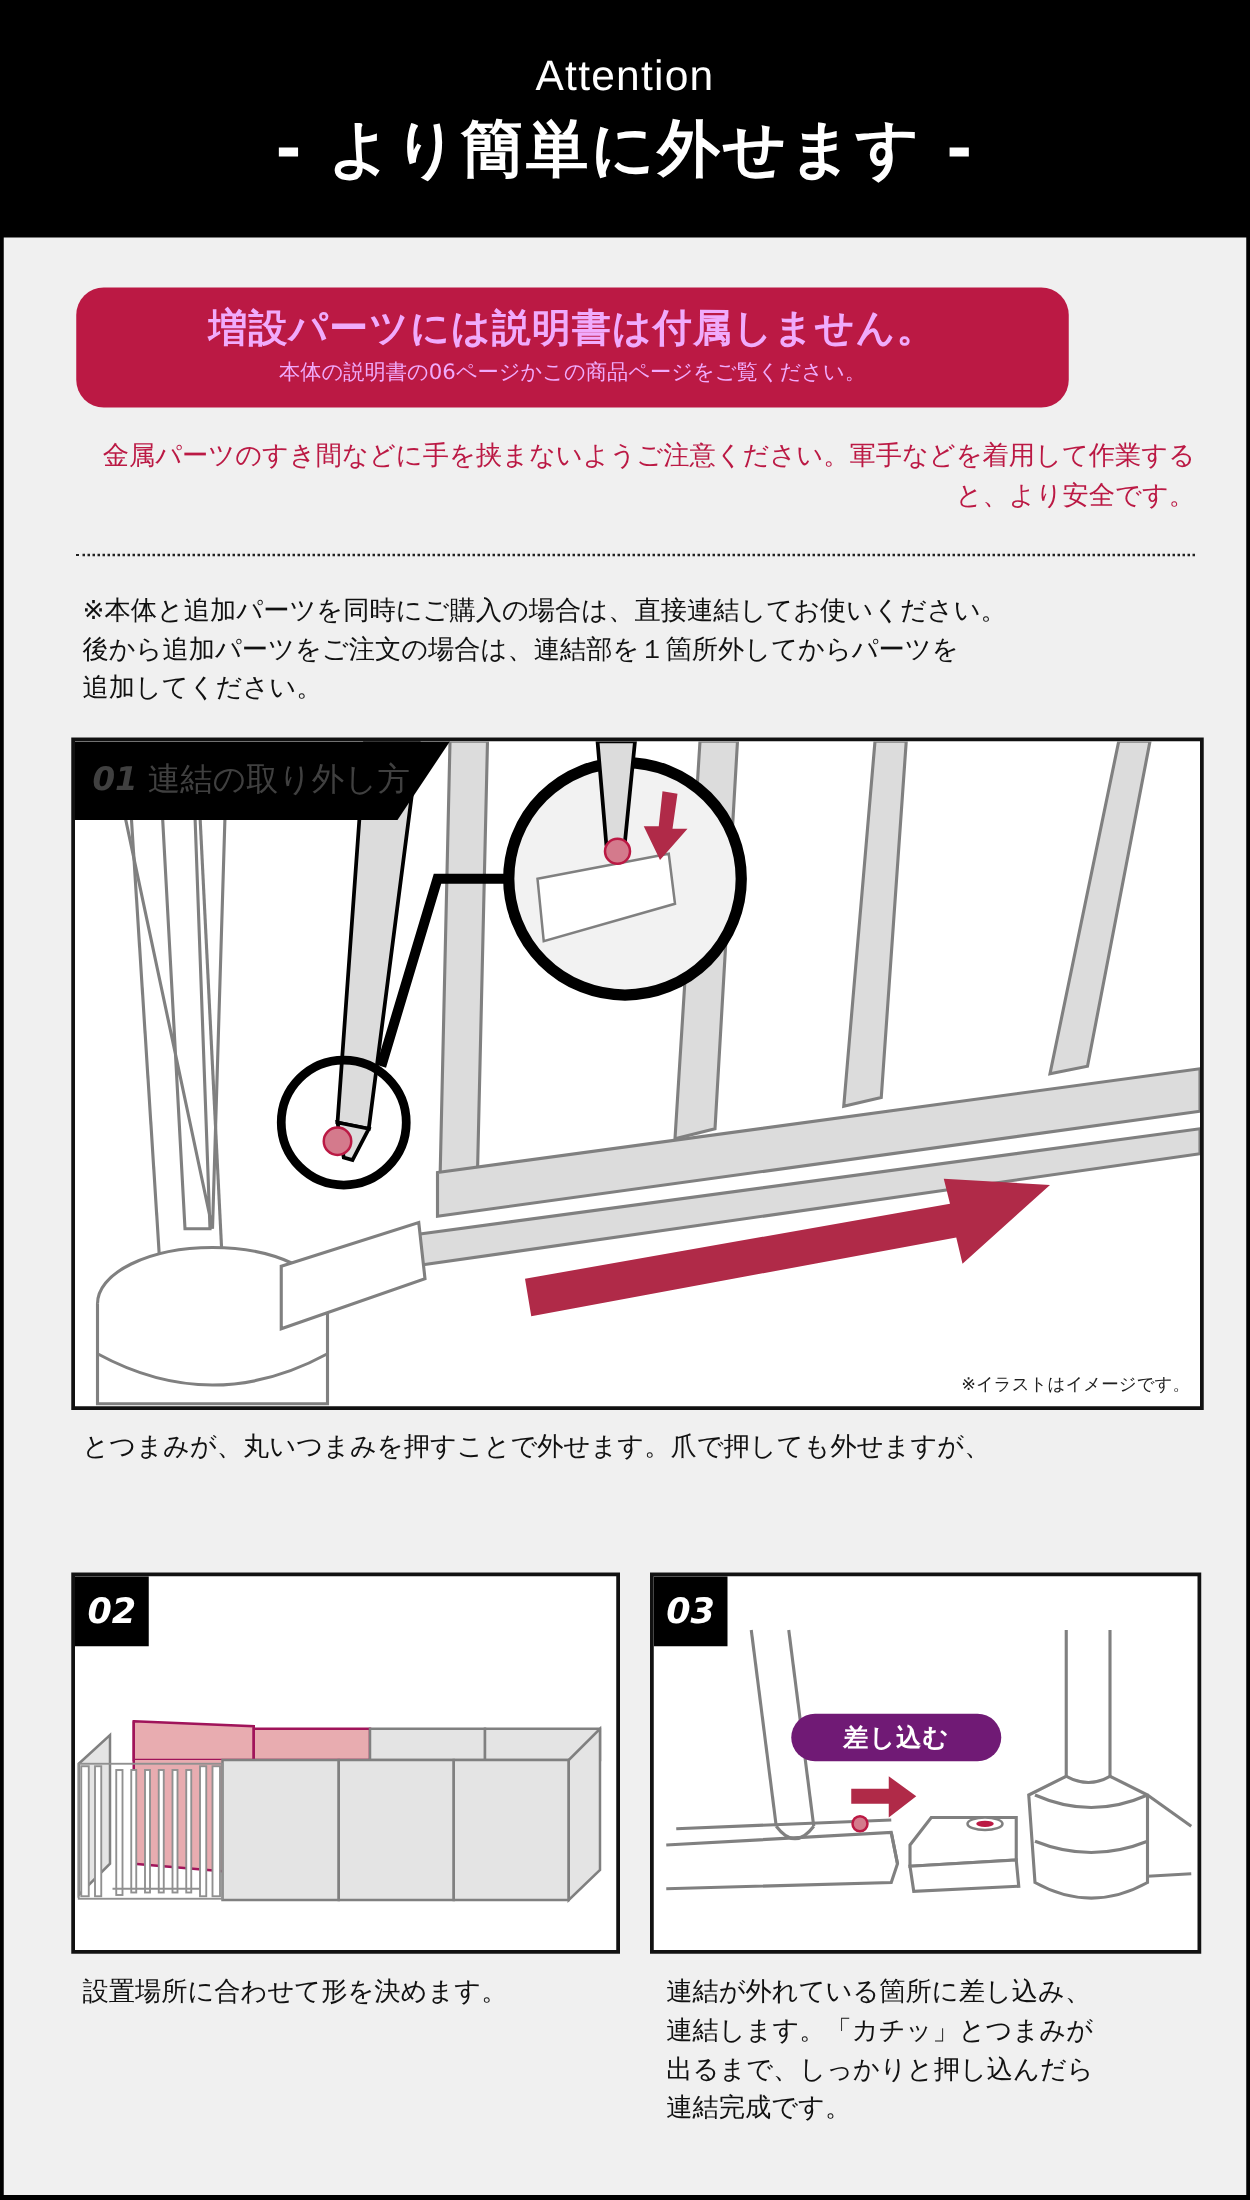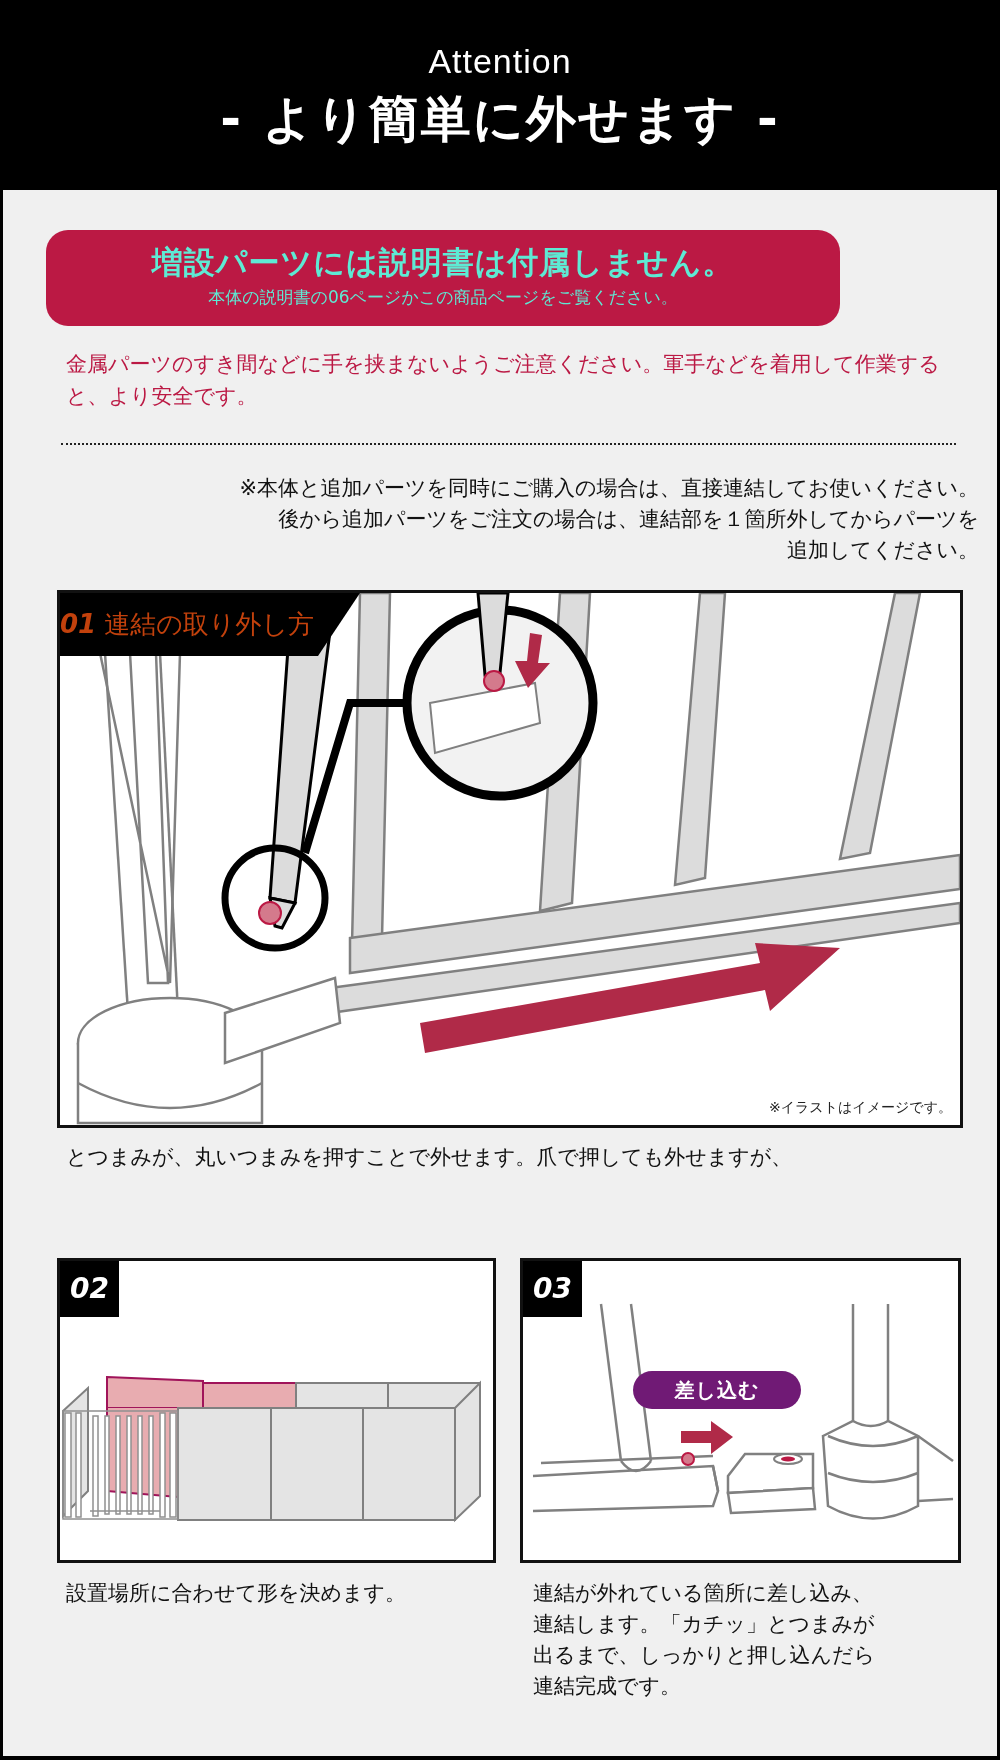--- a/index.html
+++ b/index.html
@@ -5,37 +5,37 @@
   * { box-sizing: border-box; margin: 0; padding: 0; }
   html, body { width: 1000px; height: 1760px; background: #000; overflow: hidden; }
   body { font-family: "DejaVu Sans", "Liberation Sans", sans-serif; color: #111; position: relative; }
 
   .header { position: absolute; left: 0; top: 0; width: 1000px; height: 224px; background: #000; color: #fff; text-align: center; }
   .header .en { position: absolute; left: 0; right: 0; top: 42px; font-family: "Liberation Sans", sans-serif; font-size: 34px; font-weight: 300; letter-spacing: 1px; }
   .header .jp { position: absolute; left: 0; right: 0; top: 86px; font-size: 50px; font-weight: bold; letter-spacing: 2px; }
 
   .content { position: absolute; left: 3px; top: 190px; width: 994px; height: 1566px; background: #f0f0f0; }
 
-  .red-banner { position: absolute; left: 43px; top: 40px; width: 794px; height: 96px; background: #bb1944; border-radius: 22px; color: #5eead4; text-align: center; }
+  .red-banner { position: absolute; left: 58px; top: 40px; width: 794px; height: 96px; background: #bb1944; border-radius: 22px; color: #f0abfc; text-align: center; }
   .red-banner .t1 { position: absolute; left: 0; right: 0; top: 12px; font-size: 31px; font-weight: bold; letter-spacing: 1px; }
   .red-banner .t2 { position: absolute; left: 0; right: 0; top: 56px; font-size: 17px; }
 
-  .warning { position: absolute; left: 63px; top: 158px; width: 890px; font-size: 21px; line-height: 32px; color: #bb1944; }
+  .warning { position: absolute; left: 63px; top: 158px; width: 890px; font-size: 21px; line-height: 32px; color: #bb1944; text-align: right; }
   .dotted { position: absolute; left: 58px; top: 253px; width: 895px; border-top: 2px dotted #222; }
 
-  .note { position: absolute; left: 76px; top: 283px; width: 900px; font-size: 21px; line-height: 31px; color: #111; text-align: right; }
+  .note { position: absolute; left: 63px; top: 283px; width: 900px; font-size: 21px; line-height: 31px; color: #111; }
 
   .panel { position: absolute; background: #fff; border: 3px solid #111; overflow: hidden; }
   .p1 { left: 54px; top: 400px; width: 906px; height: 538px; }
   .p2 { left: 54px; top: 1068px; width: 439px; height: 305px; }
   .p3 { left: 517px; top: 1068px; width: 441px; height: 305px; }
 
   .panel svg.illus { position: absolute; left: 0; top: 0; }
 
-  .p1-title { position: absolute; left: 0; top: 0; height: 46px; padding: 0 0; color: #c2410c; font-size: 26px; line-height: 63px; white-space: nowrap; z-index: 3; }
+  .p1-title { position: absolute; left: 0; top: 0; height: 46px; padding: 0 14px; color: #404040; font-size: 26px; line-height: 63px; white-space: nowrap; z-index: 3; }
   .p1-title .num { font-style: italic; font-weight: bold; margin-right: 8px; }
   .p1-title-bg { position: absolute; left: 0; top: 0; z-index: 2; }
 
   .callout { position: absolute; left: 582px; top: 80px; width: 272px; height: 135px; background: #fff; z-index: 4; }
   .callout p { position: absolute; left: 42px; top: 22px; font-size: 21px; line-height: 31px; color: #111; white-space: nowrap; }
 
   .disclaimer { position: absolute; right: 8px; bottom: 8px; font-size: 14px; color: #222; z-index: 4; }
 
   .desc1 { position: absolute; left: 63px; top: 952px; width: 900px; font-size: 21px; line-height: 31px; }
 

